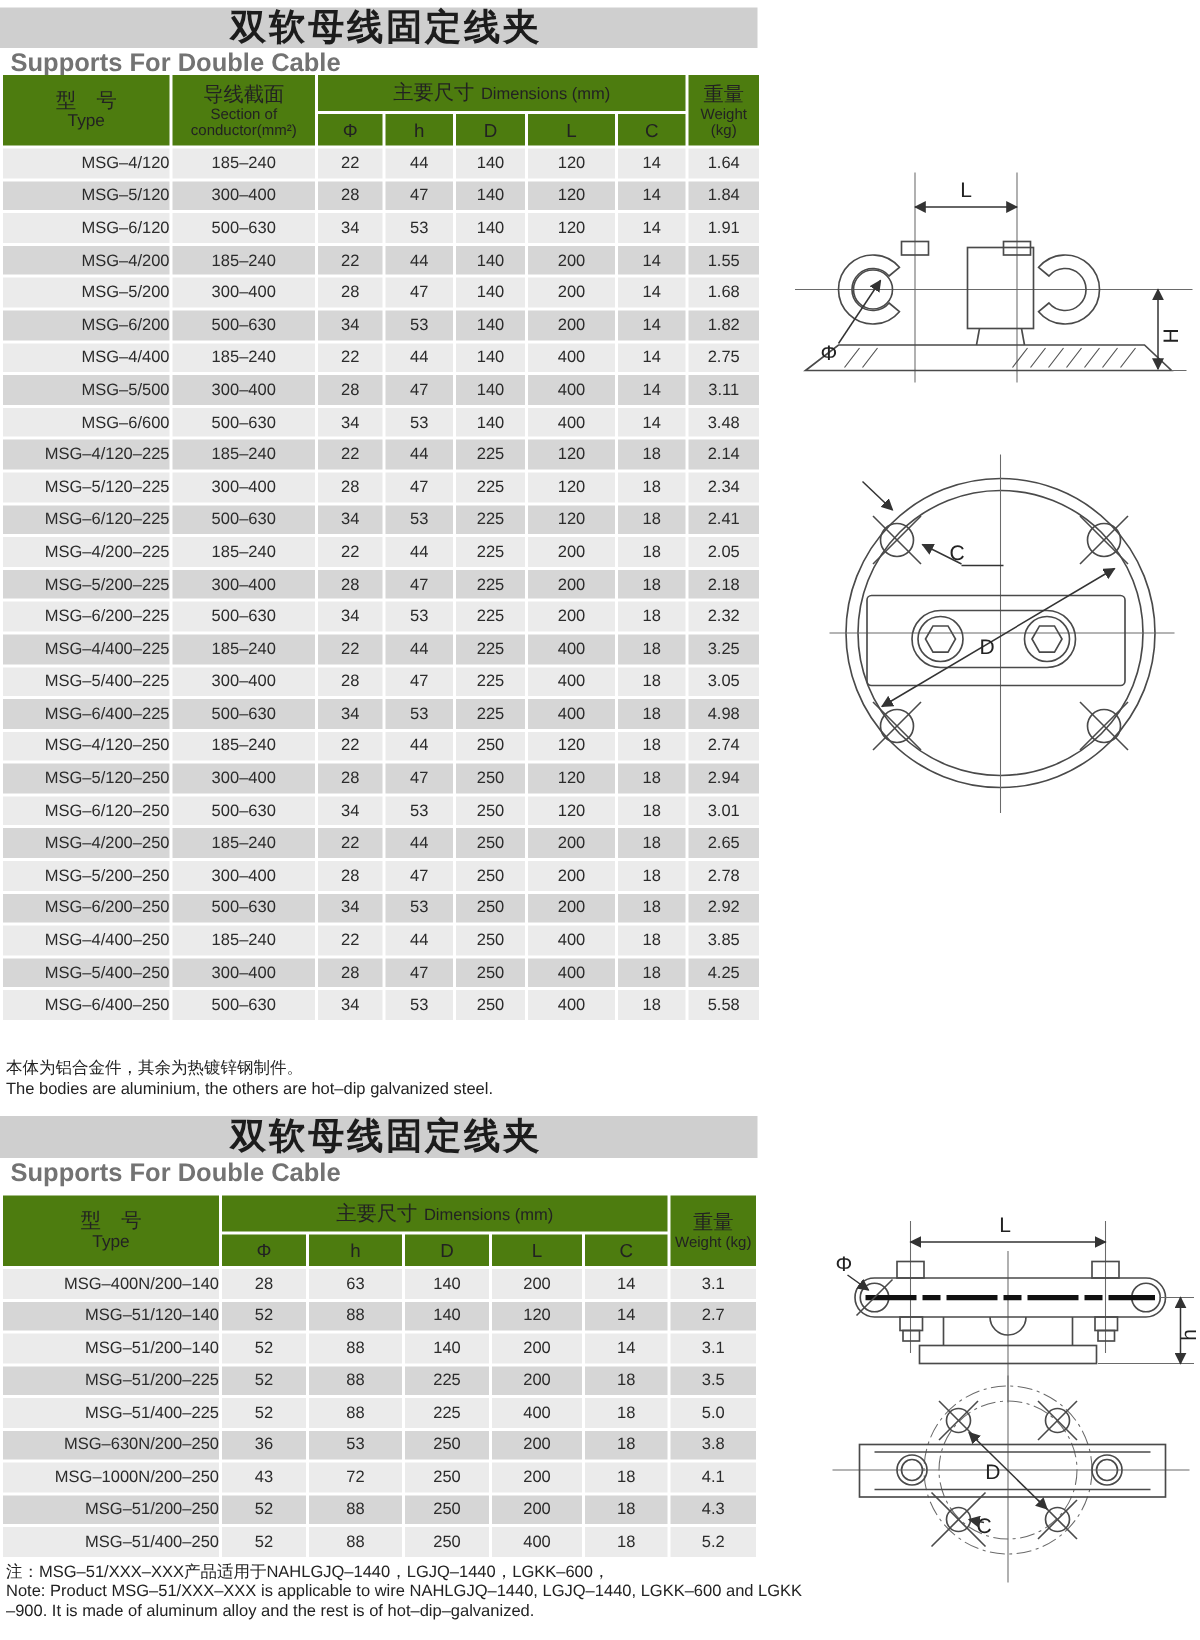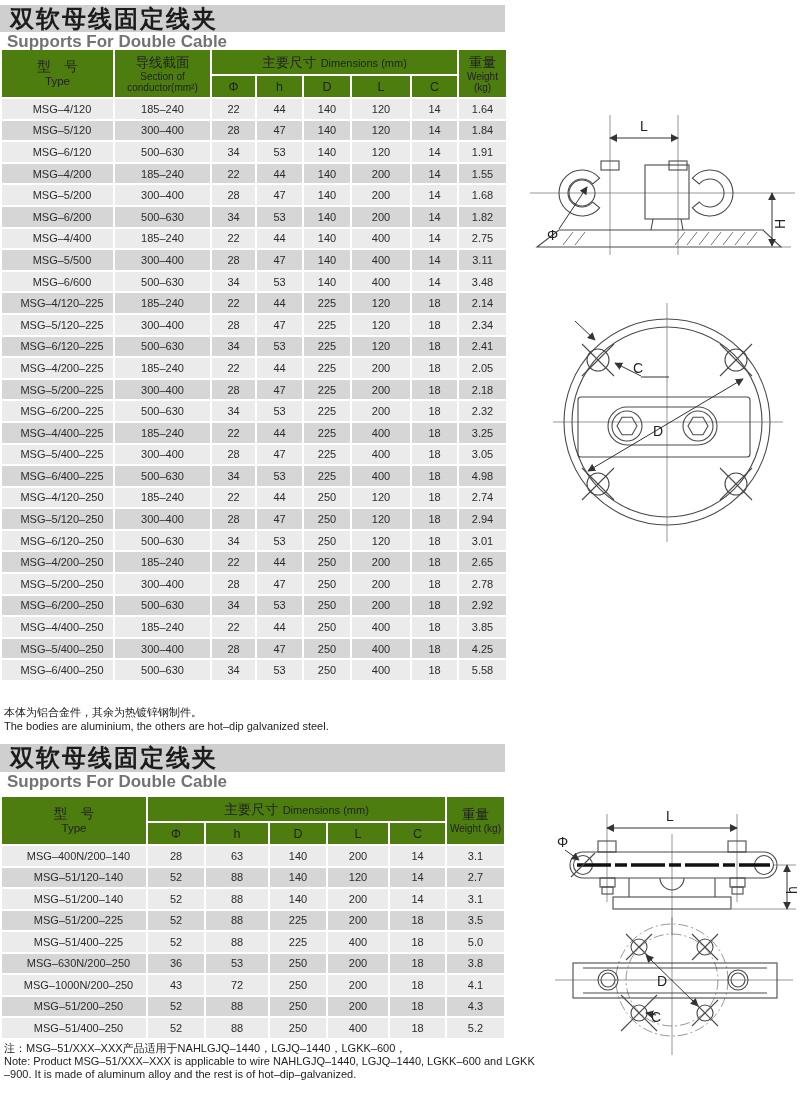--- a/index.html
+++ b/index.html
@@ -1,31 +1,31 @@
 <!DOCTYPE html>
 <html><head>
 <meta charset="utf-8">
 <style>
   html,body{margin:0;padding:0;background:#fff;}
   .sheet{position:relative;width:800px;height:1093px;background:#ffffff;overflow:hidden;
          font-family:"Liberation Sans", sans-serif;color:#222;}
-  .band{position:absolute;left:0;width:505px;background:#cfcfcf;}
+  .band{position:absolute;left:0;width:505px;background:#cfcfcf;text-align:center;}
   .title-cn{font-size:24px;font-weight:bold;color:#1c1c1c;line-height:27px;padding-left:10px;
             letter-spacing:2px;white-space:nowrap;}
   .title-en{position:absolute;left:7px;font-size:17px;font-weight:bold;color:#737373;white-space:nowrap;}
   table.spec{position:absolute;border-collapse:separate;border-spacing:2px;table-layout:fixed;}
   .spec th{background:#4d7c0f;font-weight:normal;text-align:center;vertical-align:middle;
            color:#222;padding:0;}
   .spec thead tr:nth-child(2) th{height:21px;font-size:12.5px;}
   .spec td{text-align:center;font-size:11px;color:#2b2b2b;padding:0;}
   #table1 td{height:19.6px;}
   #table2 td{height:19.5px;}
   .spec tbody tr:nth-child(odd) td{background:#ebebeb;}
   .spec tbody tr:nth-child(even) td{background:#d6d6d6;}
-  .spec td:first-child{text-align:center;padding-left:9px;}
+  .spec td:first-child{text-align:right;padding-left:9px;}
   .h-cn{display:block;font-size:13.5px;line-height:16px;}
   .h-en{display:block;font-size:11.5px;line-height:13px;}
   .h-en.s10{font-size:10px;line-height:11px;}
   .h-cn-inline{font-size:13.5px;}
   .h-en-inline{font-size:11px;}
   .note{position:absolute;left:4px;font-size:11px;line-height:14px;color:#222;}
   .notes2{position:absolute;left:4px;font-size:11px;line-height:13px;color:#222;}
   .notes2 div{white-space:nowrap;}
   svg{position:absolute;}
   svg text{font-family:"Liberation Sans", sans-serif;font-size:14px;fill:#222;}

